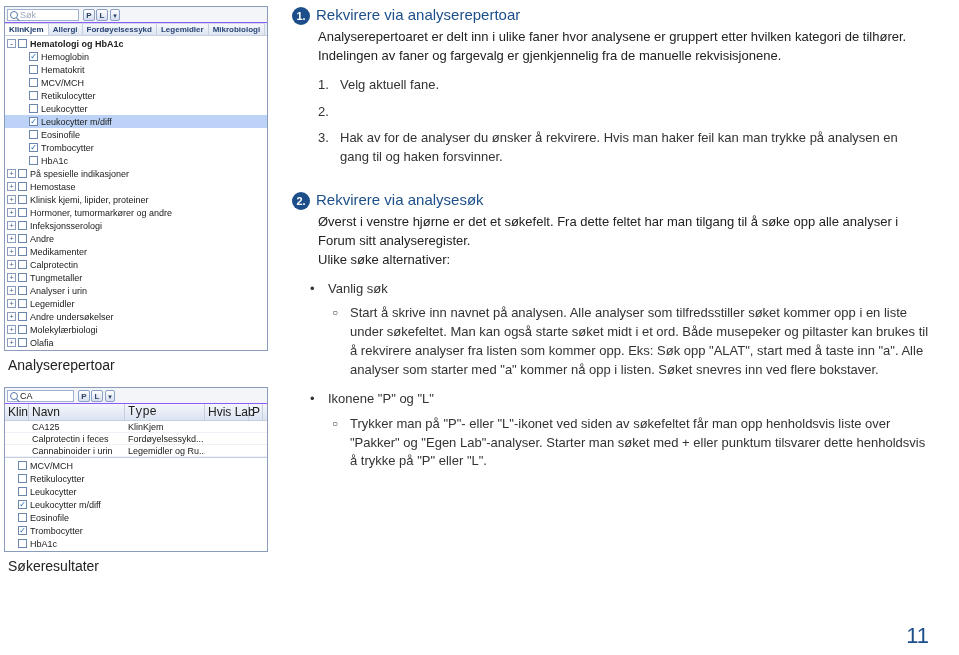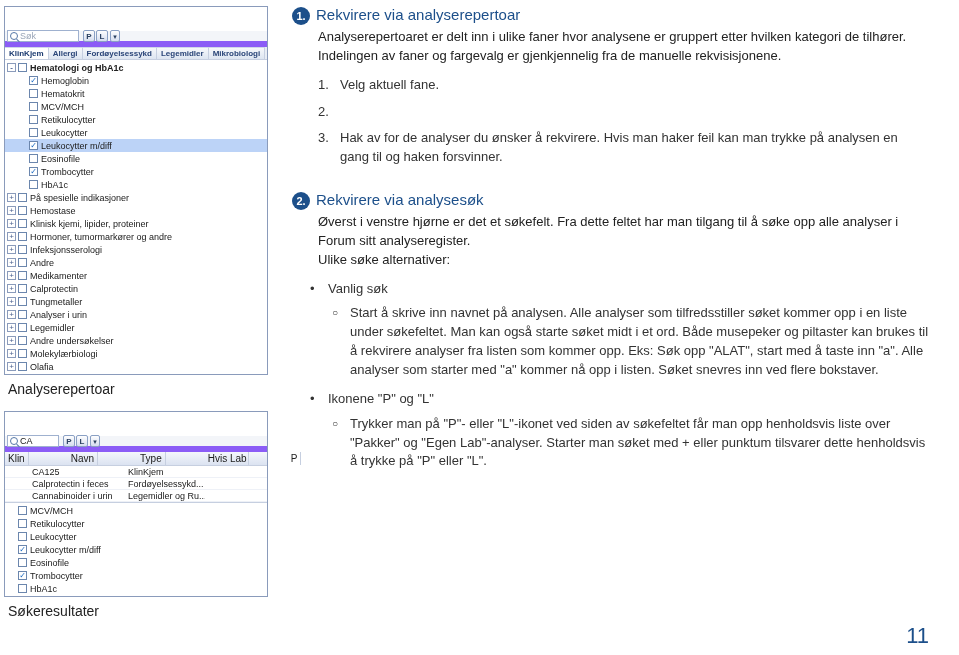--- a/index.html
+++ b/index.html
@@ -33,25 +33,24 @@
     border: 1px solid #8a9bbb;
     background: #fff;
     margin-bottom: 4px;
     font-size: 9px;
     font-family: Tahoma, Arial, sans-serif;
     color: #202020;
   }
   .panel .topbar {
     display: flex;
     align-items: center;
-    border-bottom: 6px solid #8b5cf6;
+    border-bottom: 1px solid #8b5cf6;
     background: #f3f5f9;
     padding: 1px 2px;
     height: 16px;
-    margin-top: 24px;
   }
   .panel .searchfield {
     display: flex;
     align-items: center;
     border: 1px solid #9fb1cf;
     background: #fff;
     height: 12px;
     padding: 0 2px;
     gap: 2px;
   }
@@ -116,23 +115,22 @@
 
   .caption {
     font-family: 'Segoe UI', Arial, sans-serif;
     font-size: 14px;
     color: #222;
     margin: 6px 0 14px 4px;
   }
 
   
   .tbl-head {
-    display:flex;font-size:10px;background:linear-gradient(#f4f6fb,#dbe3f1);
+    display:flex;font-size:12px;background:linear-gradient(#f4f6fb,#dbe3f1);
     border-bottom:1px solid #c6cfe0;
-    gap:39px;
   }
   .tbl-head .th {
     padding:1px 3px;border-right:1px solid #c6cfe0;white-space:nowrap;
   }
   .tbl-body .tr {
     display:flex;font-size:9px;border-bottom:1px solid #eef1f7;height:12px;
     align-items:center;
   }
   .tbl-body .td { padding:0 3px;white-space:nowrap;overflow:hidden; }
 
@@ -325,34 +323,34 @@
             <span class="tree-exp">+</span>
             <span class="chk"></span>
             <span class="tree-label">Olafia</span>
           </div>
         </div>
     </div>
     <div class="caption">Analyserepertoar</div>
 
     <div class="panel">
       <div class="topbar">
-        <div class="searchfield" style="width:52px;">
+        <div class="searchfield" style="width:67px;">
           <span class="magnifier"></span>
           <span>CA</span>
         </div>
         <div class="pl-btns">
           <div class="pl-btn">P</div>
           <div class="pl-btn">L</div>
           <div class="dd-arrow">▾</div>
         </div>
       </div>
       <div class="tbl-head" id="sr-head">
           <div class="th" style="width: 24px;">Klin</div>
           <div class="th" style="width: 96px;">Navn</div>
-          <div class="th" style="width: 80px;">Type</div>
+          <div class="th" style="width: 80px; font-family: Liberation Mono, monospace;">Type</div>
           <div class="th" style="width: 44px;">Hvis Lab</div>
           <div class="th" style="width: 14px;">P</div>
         </div>
       <div class="tbl-body" id="sr-body">
           <div class="tr">
             <div class="td" style="width: 24px;"></div>
             <div class="td" style="width: 96px;">CA125</div>
             <div class="td" style="width: 80px;">KlinKjem</div>
           </div>
           <div class="tr">

